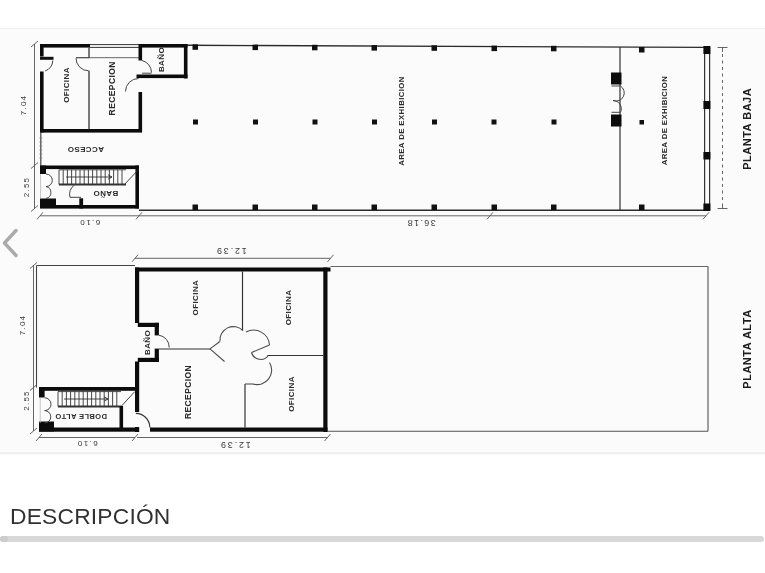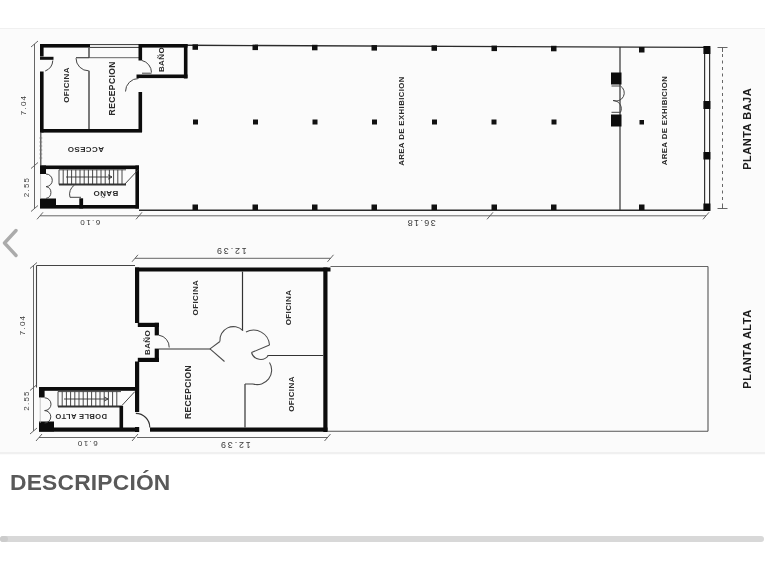--- a/index.html
+++ b/index.html
@@ -446,18 +446,18 @@
   <g>
         <text x="750.5" y="349" class="plabel" font-size="11" text-anchor="middle" transform="rotate(-90 750.5 349)">PLANTA ALTA</text>
       </g>
 
   <g>
         <polyline points="16,230.5 4.5,243 16,255.5" fill="none" stroke="#ababab" stroke-width="3.4" stroke-linecap="round" stroke-linejoin="round"></polyline>
       </g>
 </svg>
 
 
-<div style="position:absolute;left:10px;top:469px;font-size:22.8px;font-weight:bold;color:#c2410c;letter-spacing:0.2px;opacity:0.999;">DESCRIPCIÓN</div>
+<div style="position:absolute;left:10px;top:503px;font-size:22.8px;font-weight:normal;color:#4c1d95;letter-spacing:0.2px;opacity:0.999;">DESCRIPCIÓN</div>
 
 <div style="position:absolute;left:0px;top:535.5px;width:764px;height:6.5px;background:#d8d8d8;border-radius:3px;"></div>
 
 <div style="position:absolute;left:0px;top:535.5px;width:8px;height:6.5px;background:#cccccc;border-radius:3px;"></div>
 </div>
 
 </body></html>

